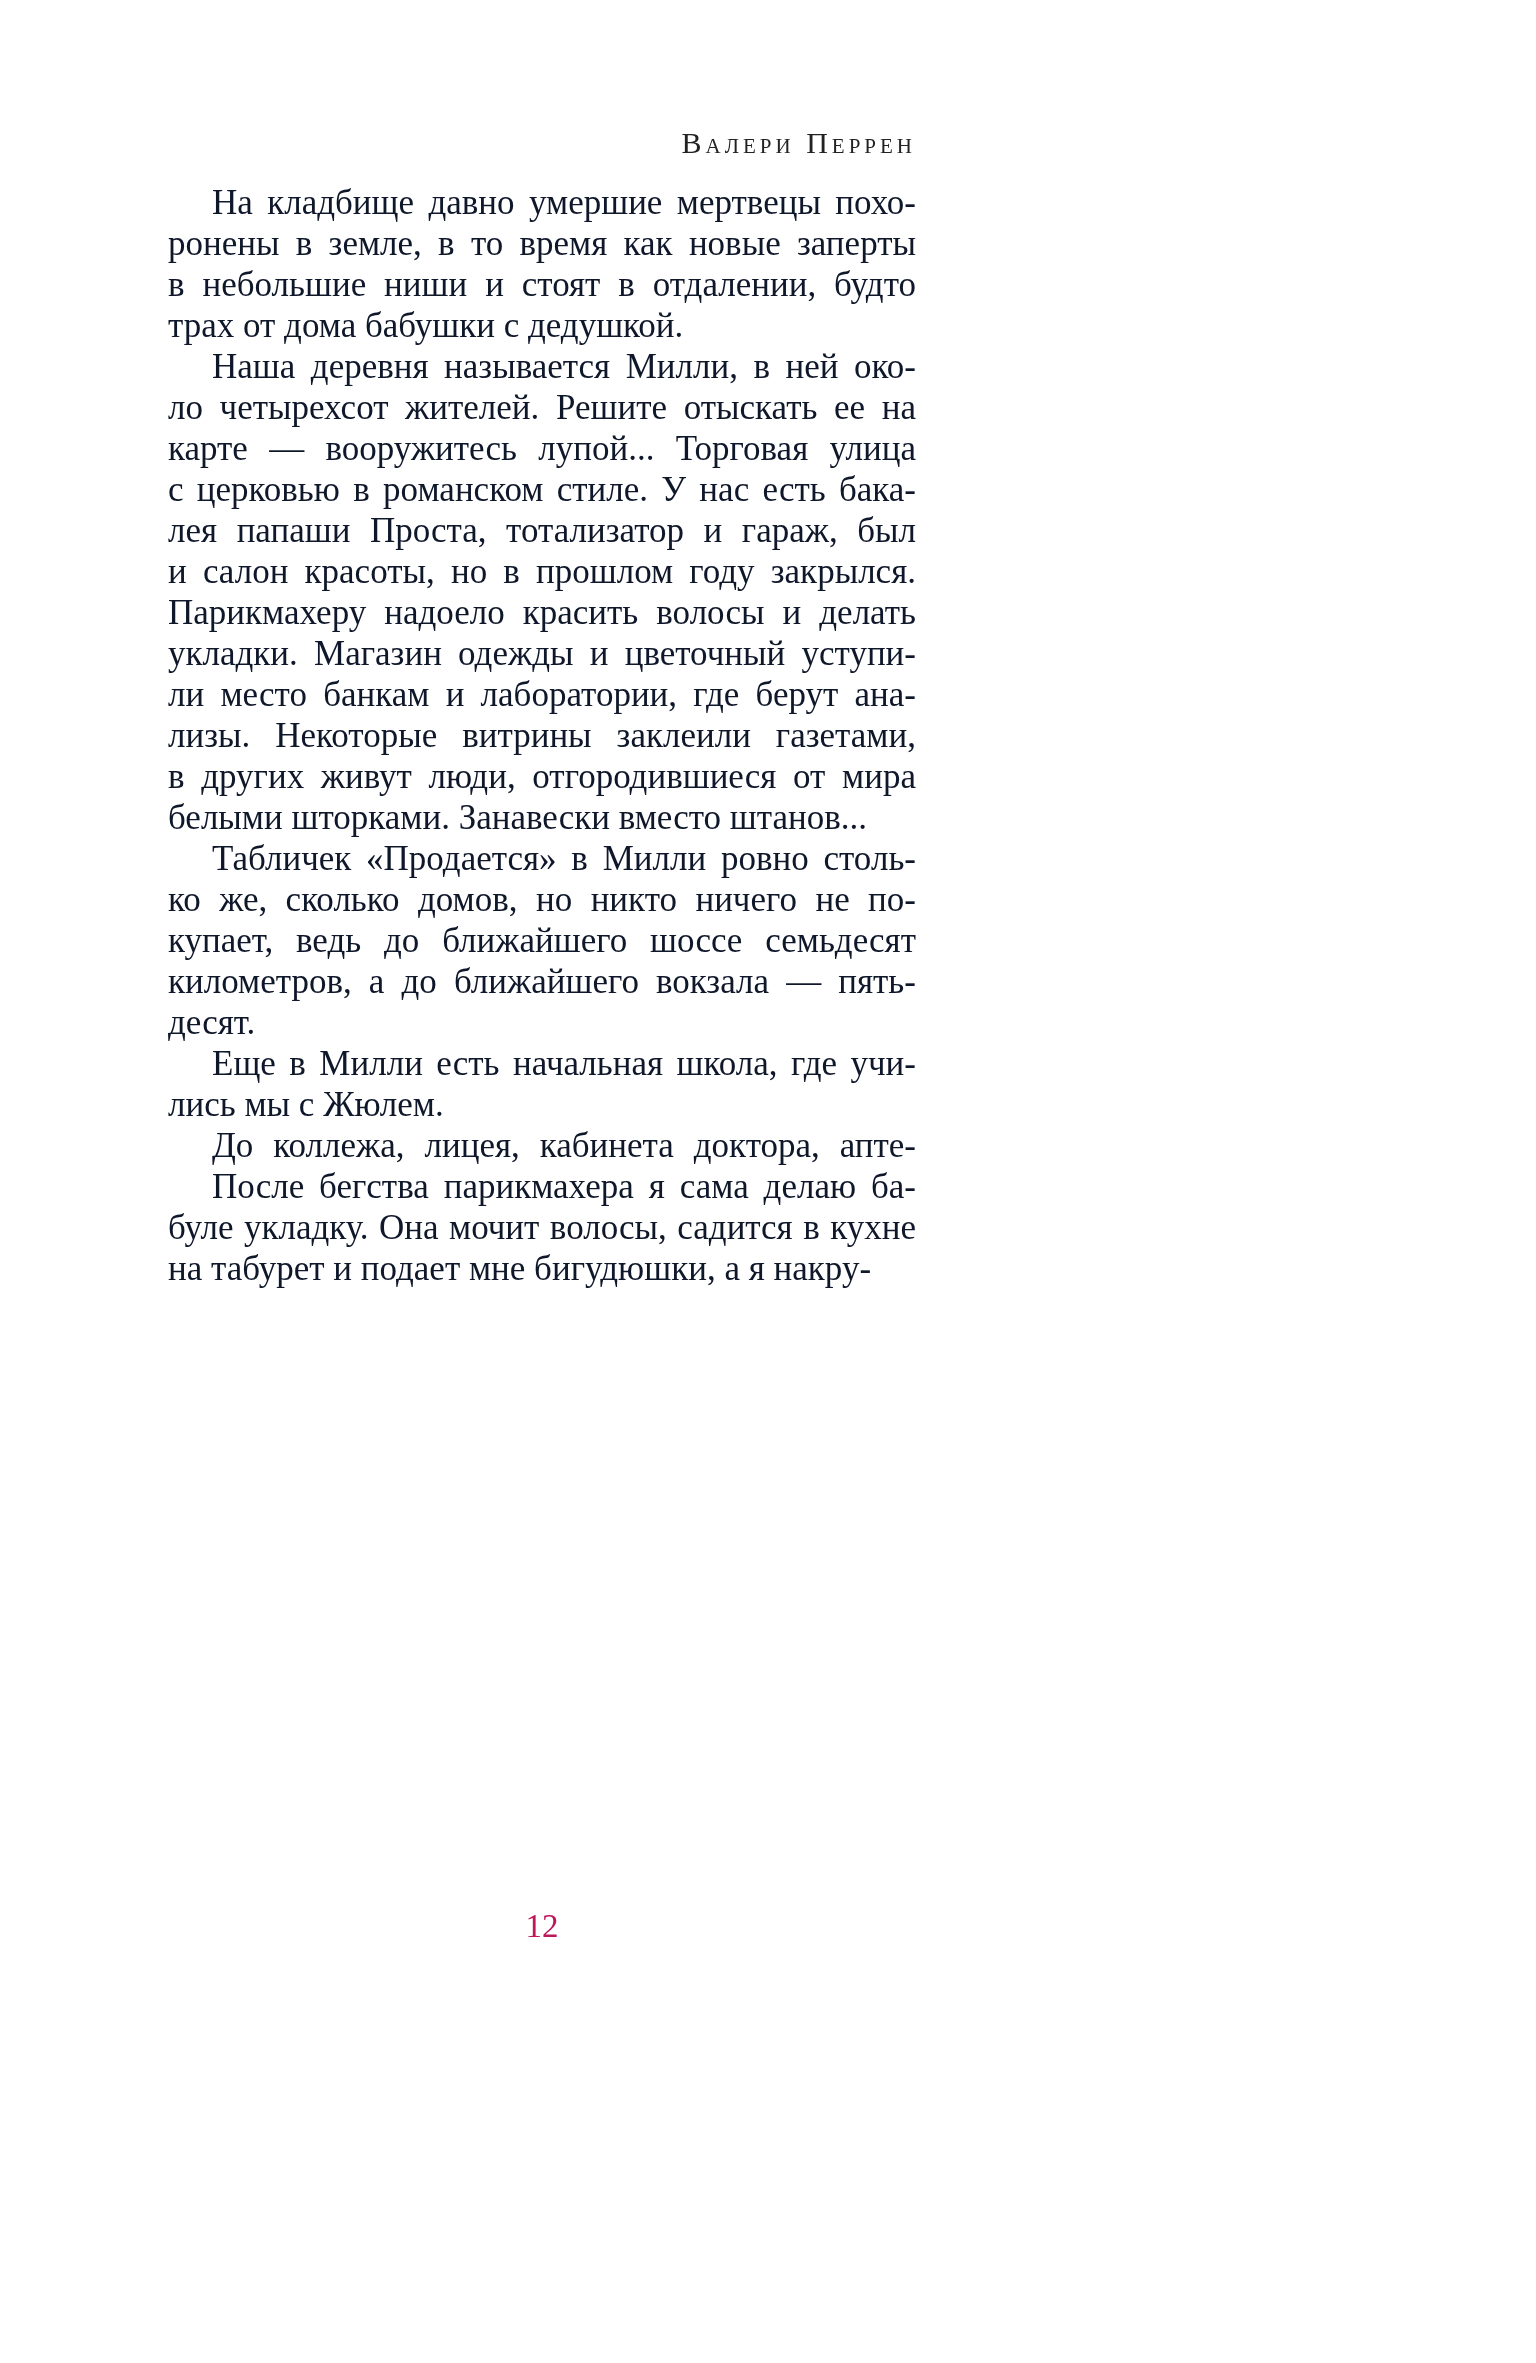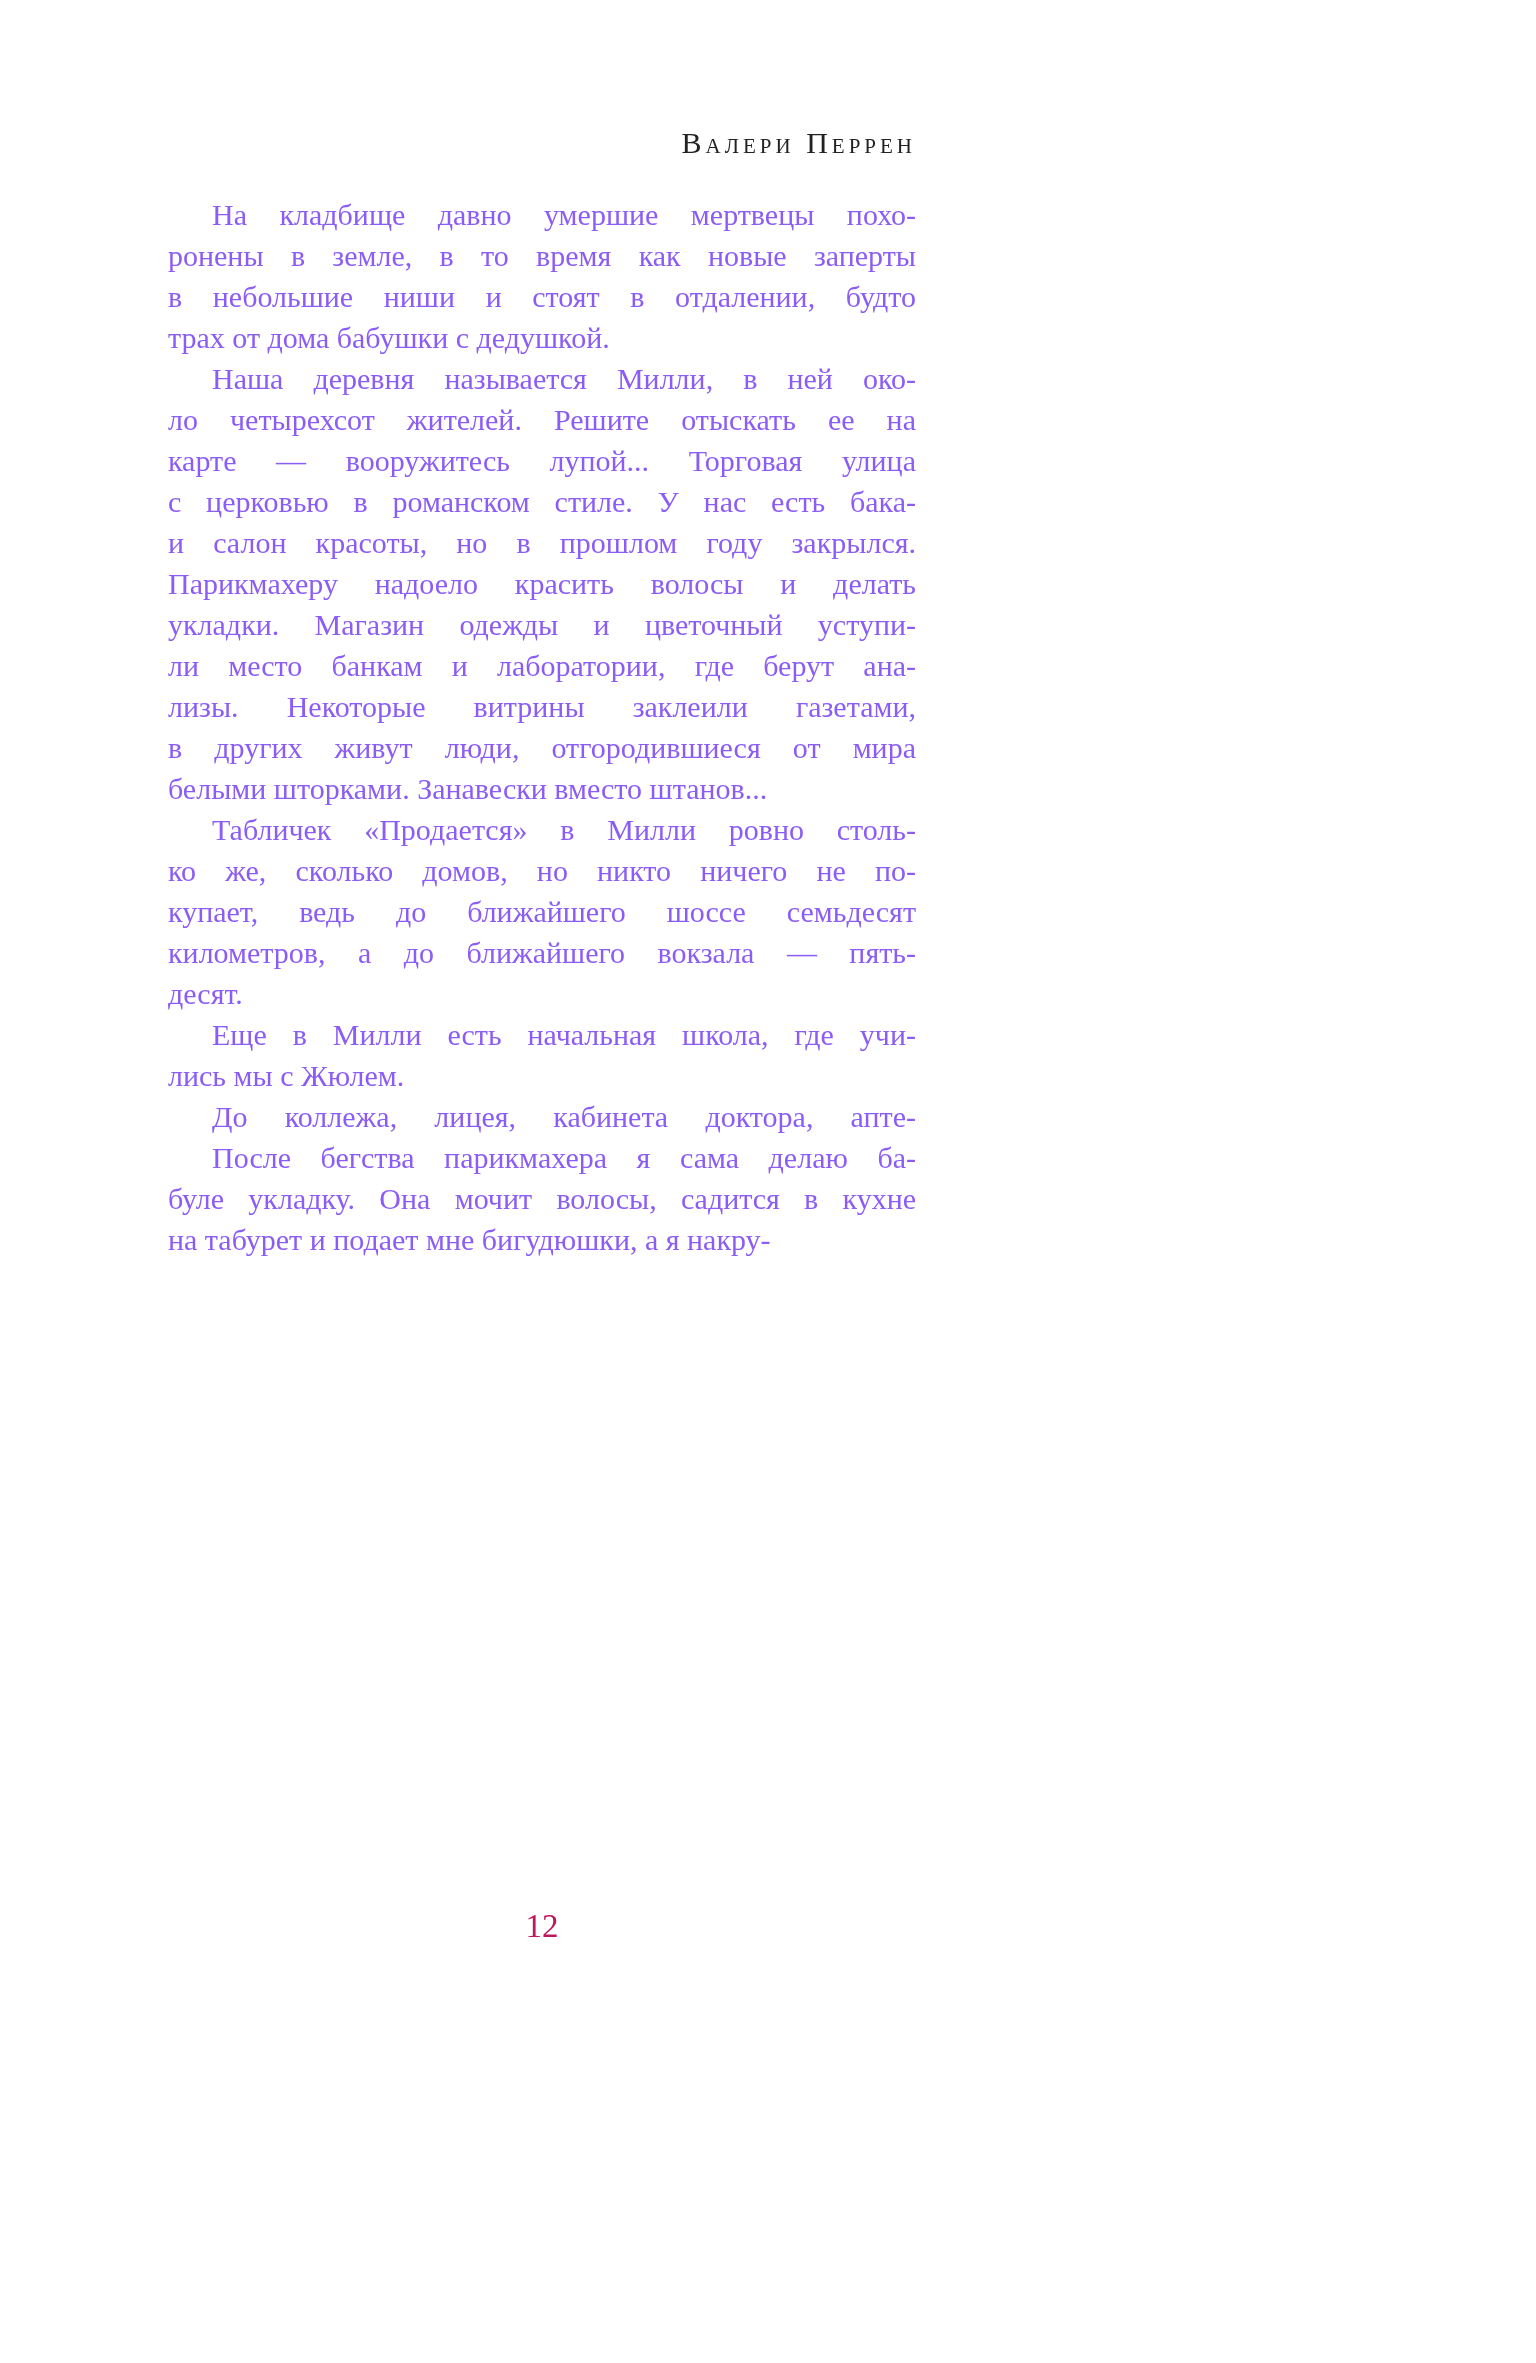--- a/index.html
+++ b/index.html
@@ -24,24 +24,24 @@
   }
   .running-head {
     margin-top: 126px;
     text-align: right;
     font-variant: small-caps;
     font-size: 30px;
     letter-spacing: 4px;
     color: #222222;
   }
   .text-block {
-    margin-top: 34px;
-    font-size: 30px;
+    margin-top: 22px;
+    font-size: 35px;
     line-height: 41px;
-    color: #8b5cf6;
+    color: #0f172a;
   }
   .line {
     width: 100%;
     text-align: justify;
     text-align-last: justify;
     white-space: normal;
   }
   .line.para-end {
     text-align-last: left;
   }
@@ -66,20 +66,21 @@
 
   <div class="text-block">
       <div class="line para-start">На кладбище давно умершие мертвецы похо-</div>
       <div class="line">ронены в земле, в то время как новые заперты</div>
       <div class="line">в небольшие ниши и стоят в отдалении, будто</div>
       <div class="line para-end">трах от дома бабушки с дедушкой.</div>
       <div class="line para-start">Наша деревня называется Милли, в ней око-</div>
       <div class="line">ло четырехсот жителей. Решите отыскать ее на</div>
       <div class="line">карте — вооружитесь лупой... Торговая улица</div>
       <div class="line">с церковью в романском стиле. У нас есть бака-</div>
+      <div class="line">лея папаши Проста, тотализатор и гараж, был</div>
       <div class="line">и салон красоты, но в прошлом году закрылся.</div>
       <div class="line">Парикмахеру надоело красить волосы и делать</div>
       <div class="line">укладки. Магазин одежды и цветочный уступи-</div>
       <div class="line">ли место банкам и лаборатории, где берут ана-</div>
       <div class="line">лизы. Некоторые витрины заклеили газетами,</div>
       <div class="line">в других живут люди, отгородившиеся от мира</div>
       <div class="line para-end">белыми шторками. Занавески вместо штанов...</div>
       <div class="line para-start">Табличек «Продается» в Милли ровно столь-</div>
       <div class="line">ко же, сколько домов, но никто ничего не по-</div>
       <div class="line">купает, ведь до ближайшего шоссе семьдесят</div>

